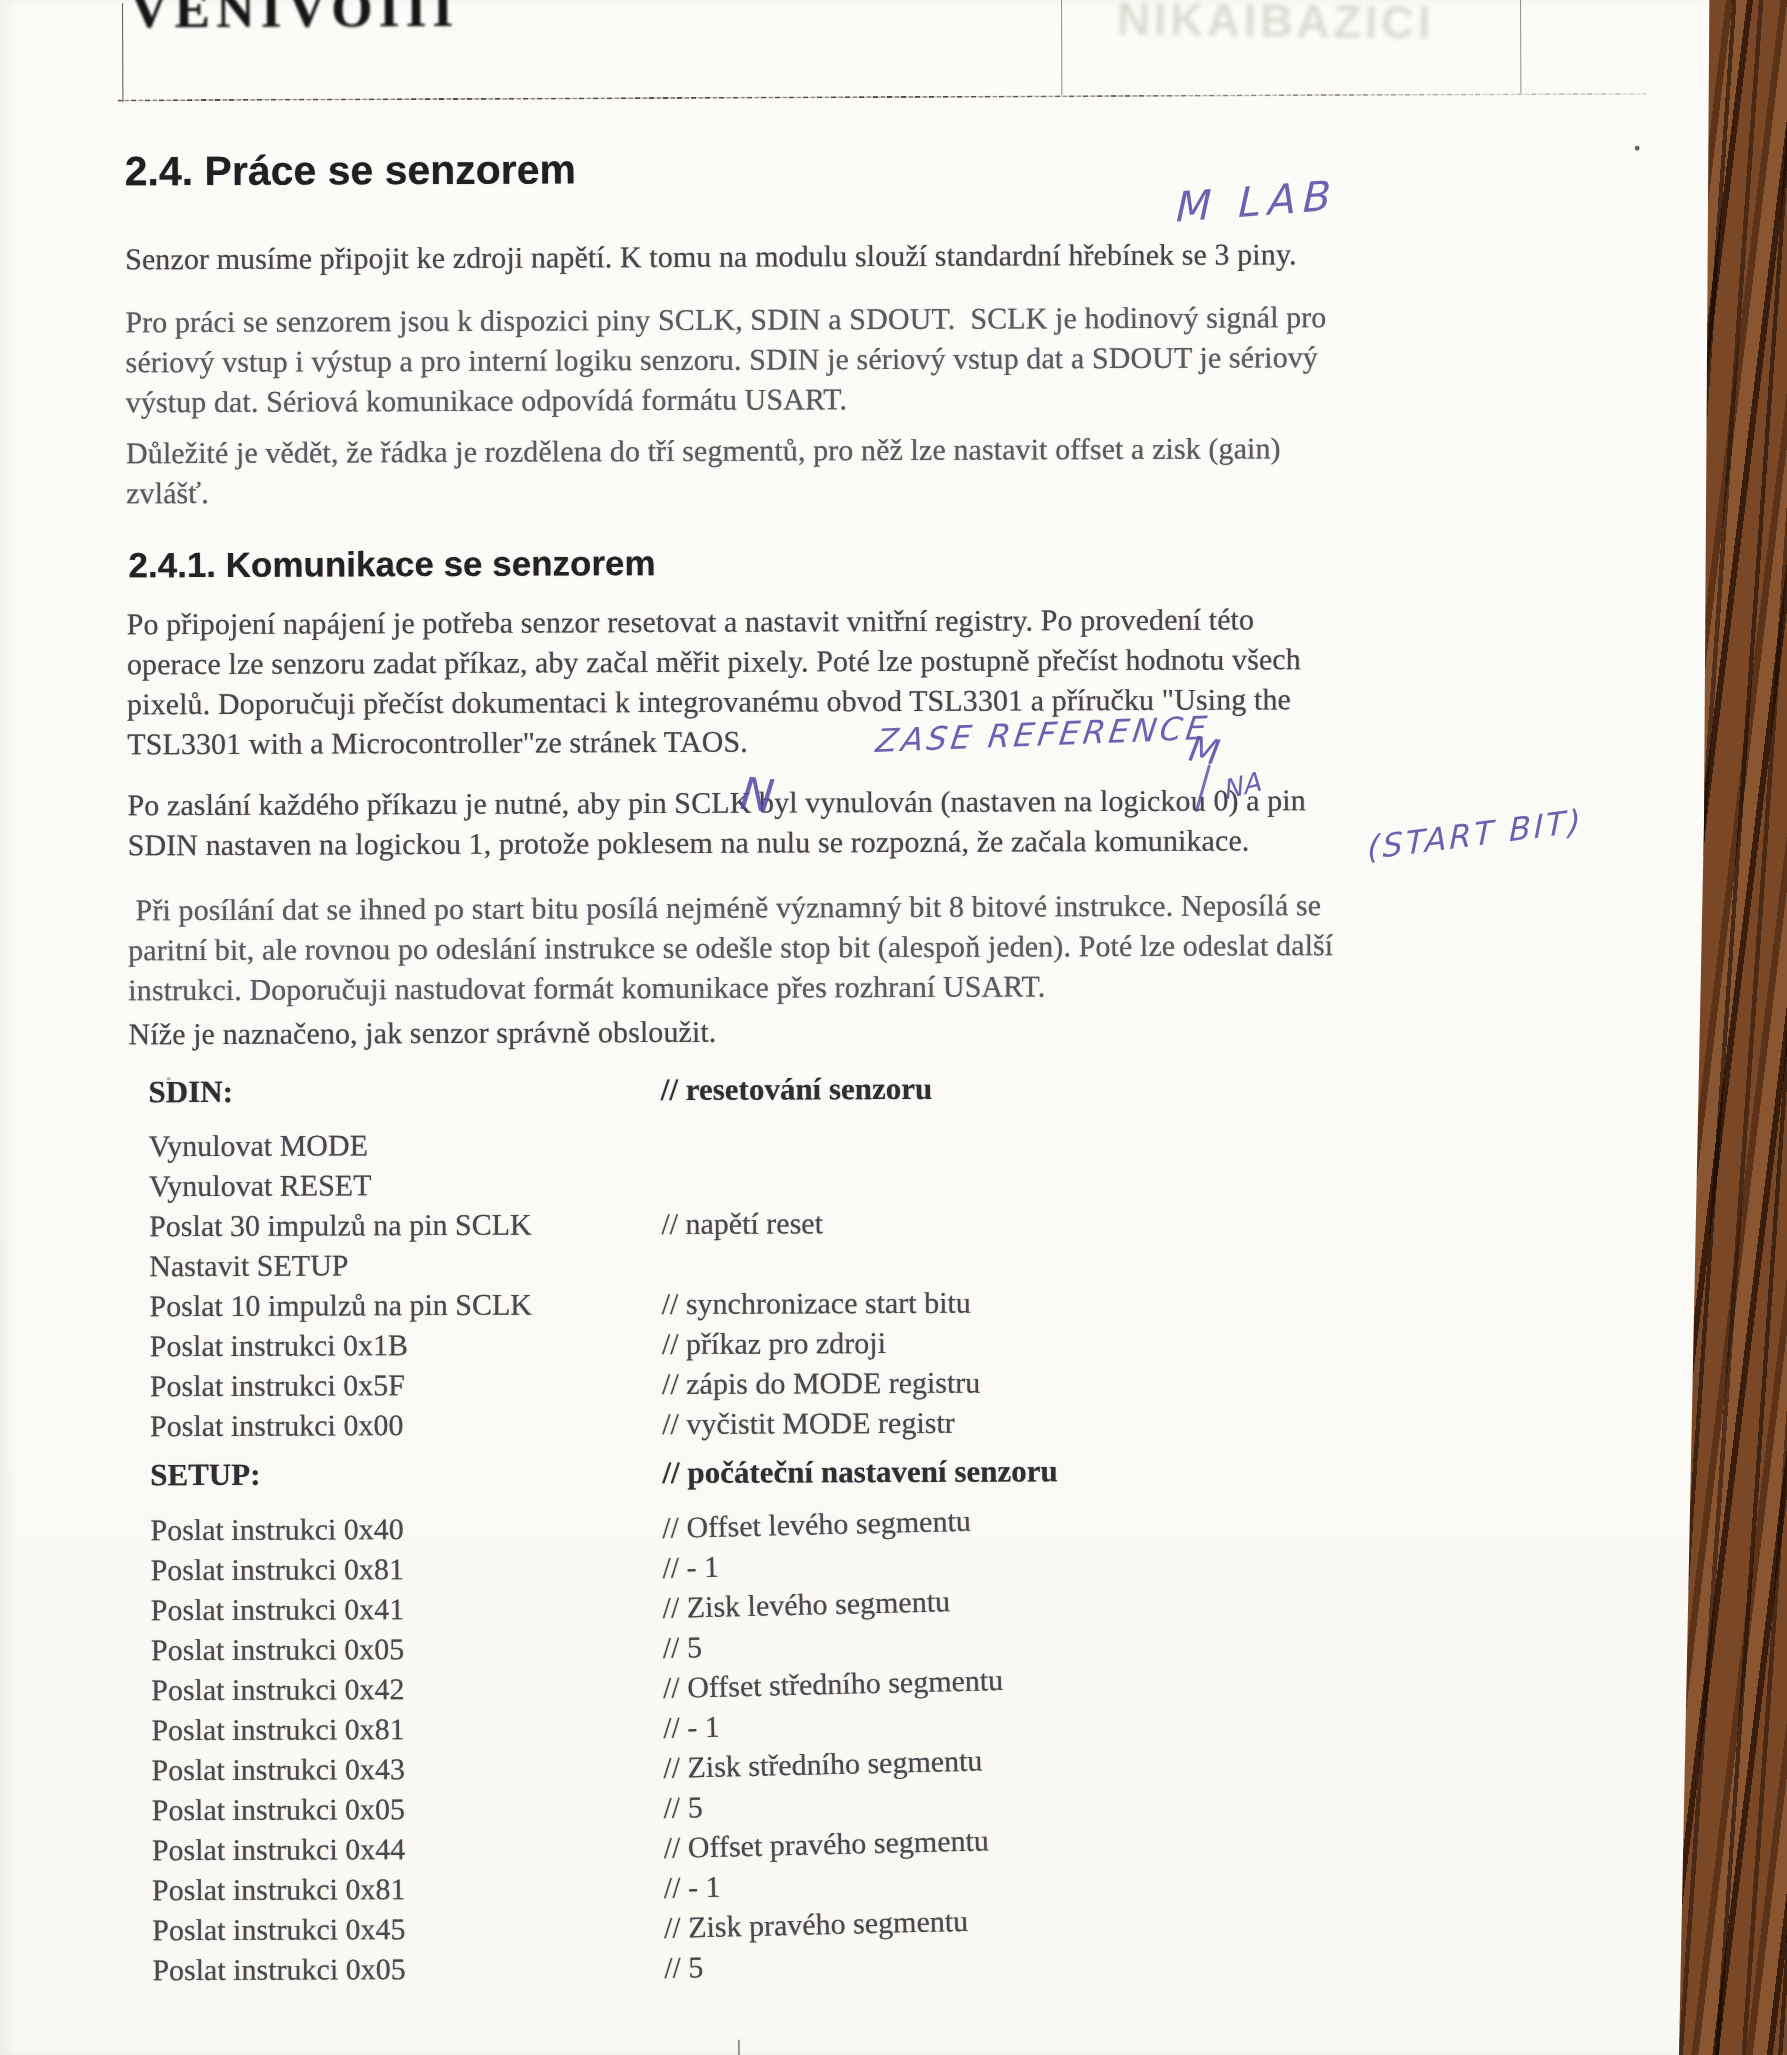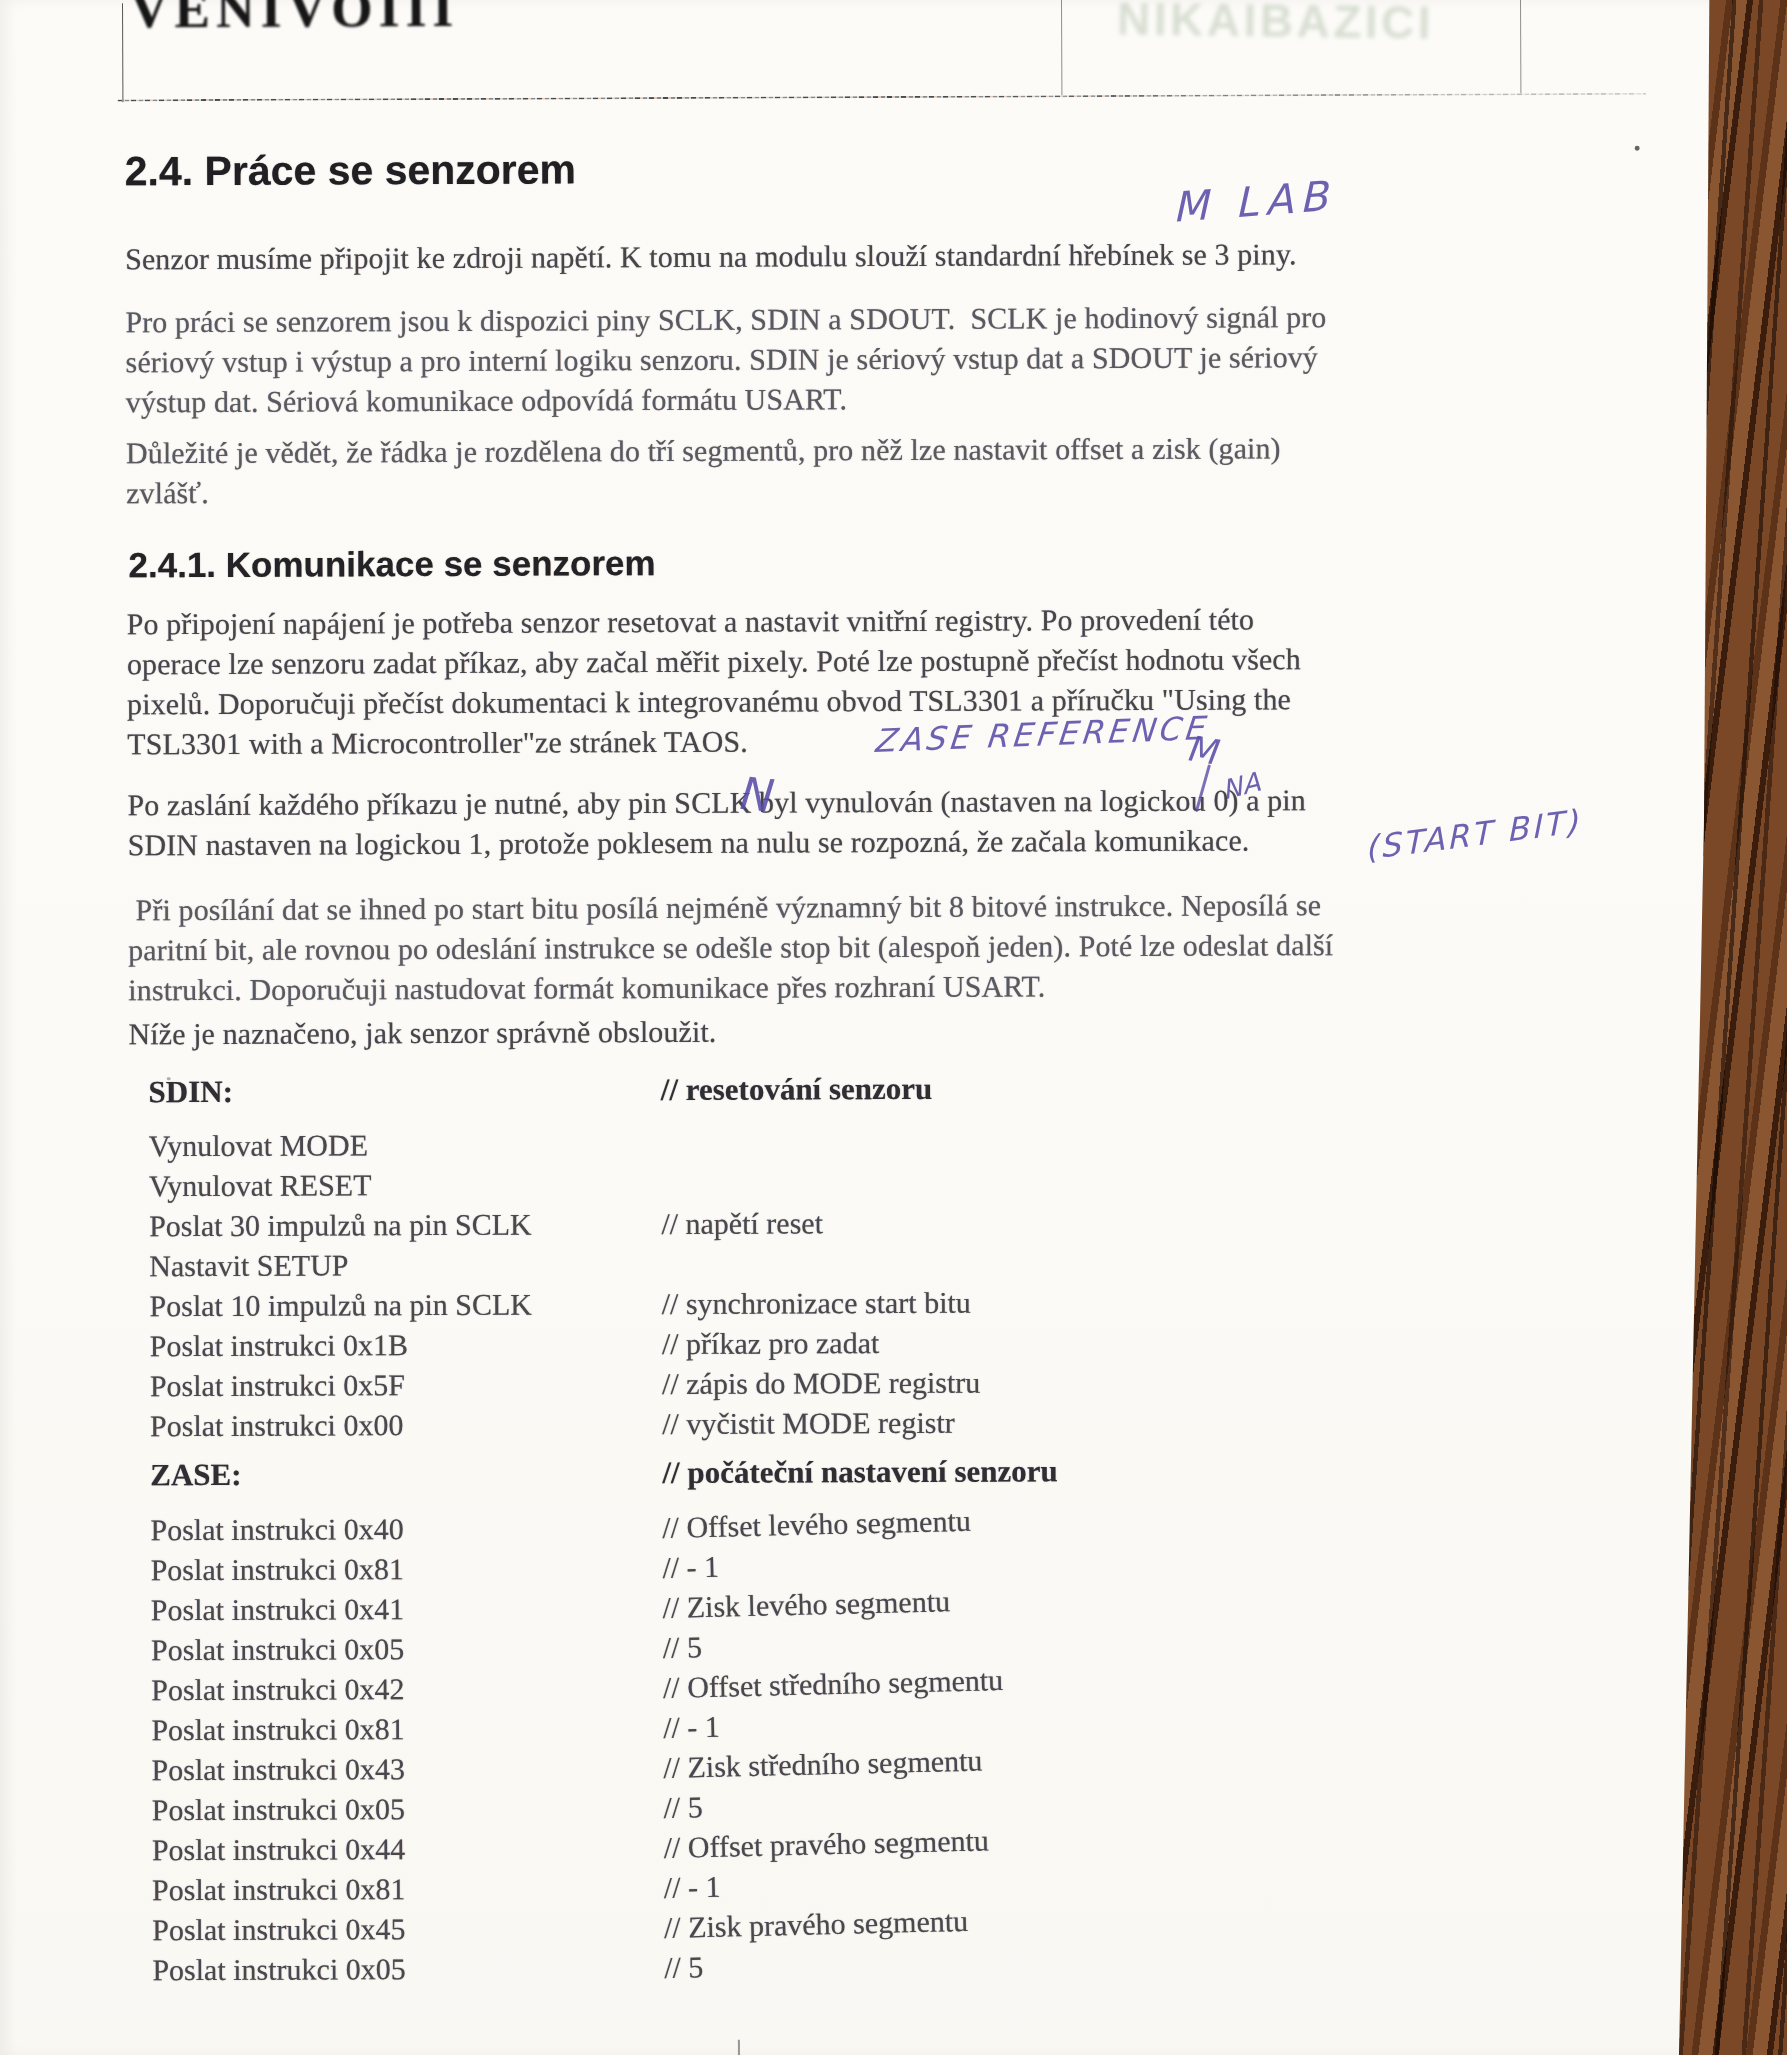--- a/index.html
+++ b/index.html
@@ -164,35 +164,35 @@
           <span class="cmt"></span>
         </div>
 
         <div class="lrow">
           <span class="cmd">Poslat 10 impulzů na pin SCLK</span>
           <span class="cmt">// synchronizace start bitu</span>
         </div>
 
         <div class="lrow">
           <span class="cmd">Poslat instrukci 0x1B</span>
-          <span class="cmt">// příkaz pro zadat</span>
+          <span class="cmt">// příkaz pro zdroji</span>
         </div>
 
         <div class="lrow">
           <span class="cmd">Poslat instrukci 0x5F</span>
           <span class="cmt">// zápis do MODE registru</span>
         </div>
 
         <div class="lrow">
           <span class="cmd">Poslat instrukci 0x00</span>
           <span class="cmt">// vyčistit MODE registr</span>
         </div>
       </div>
     <div class="lrow lhead setup-head">
-      <span class="cmd">ZASE:</span>
+      <span class="cmd">SETUP:</span>
       <span class="cmt">// počáteční nastavení senzoru</span>
     </div>
     <div class="setup-rows">
 
         <div class="lrow">
           <span class="cmd">Poslat instrukci 0x40</span>
           <span class="cmt">// Offset levého segmentu</span>
         </div>
 
         <div class="lrow">

